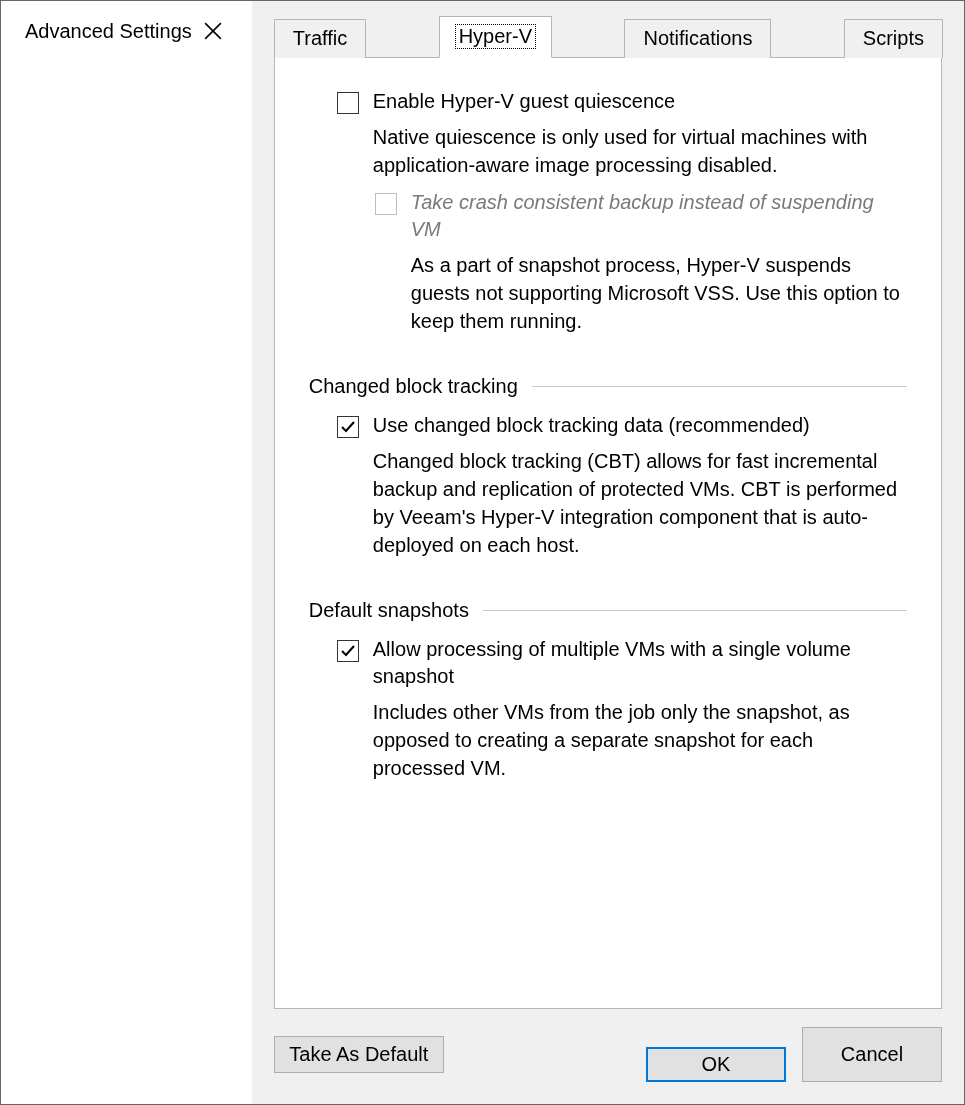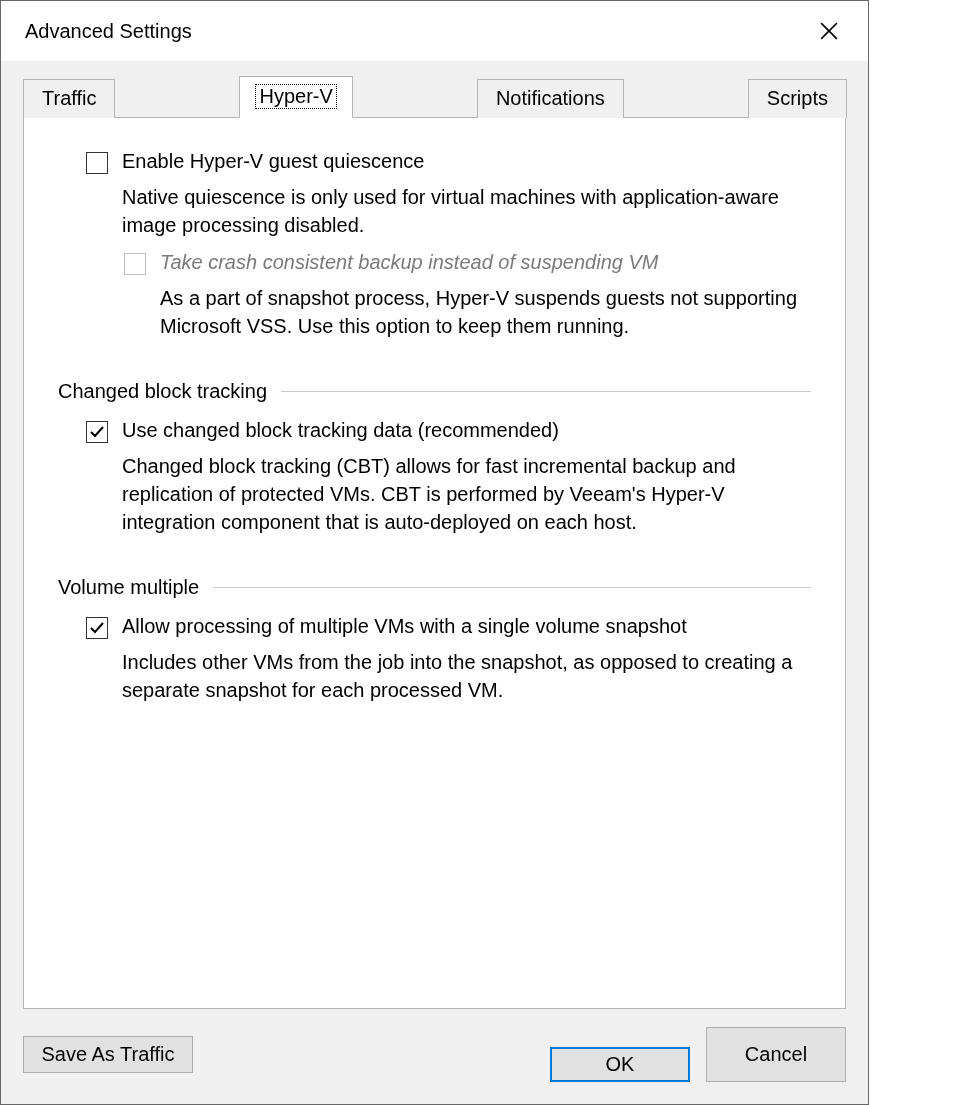--- a/index.html
+++ b/index.html
@@ -5,27 +5,27 @@
   * {
     box-sizing: border-box;
     font-family: "Segoe UI", Tahoma, sans-serif;
   }
   html, body {
     margin: 0;
     padding: 0;
     background: #fff;
   }
   .window {
-    width: 869px;
+    width: 965px;
     height: 1105px;
     border: 1px solid #666;
     background: #fff;
     position: relative;
     display: flex;
-    flex-direction: column;
+    flex-direction: row;
   }
   .titlebar {
     height: 60px;
     display: flex;
     align-items: center;
     justify-content: space-between;
     padding: 0 18px 0 24px;
     font-size: 20px;
     color: #000;
   }
@@ -251,39 +251,39 @@
               <polyline points="2,8 6,12 14,3" fill="none" stroke="#000" stroke-width="2"></polyline>
             </svg>
           </span>
           <span class="opt-label">Use changed block tracking data (recommended)</span>
         </div>
         <div class="description">Changed block tracking (CBT) allows for fast incremental backup and replication of protected VMs. CBT is performed by Veeam's Hyper-V integration component that is auto-deployed on each host.</div>
       </div>
 
       <div class="groupbox" style="margin-bottom:0;">
         <div class="groupbox-header">
-          <span class="legend">Volume multiple</span>
+          <span class="legend">Default snapshots</span>
           <span class="line"></span>
         </div>
 
         <div class="option-row">
           <span class="checkbox checked">
             <svg viewBox="0 0 16 16">
               <polyline points="2,8 6,12 14,3" fill="none" stroke="#000" stroke-width="2"></polyline>
             </svg>
           </span>
           <span class="opt-label">Allow processing of multiple VMs with a single volume snapshot</span>
         </div>
-        <div class="description">Includes other VMs from the job into the snapshot, as opposed to creating a separate snapshot for each processed VM.</div>
+        <div class="description">Includes other VMs from the job only the snapshot, as opposed to creating a separate snapshot for each processed VM.</div>
       </div>
 
     </div>
 
     <div class="footer">
-      <button class="btn save-default">Save As Traffic</button>
+      <button class="btn save-default">Take As Default</button>
       <div class="right">
         <button class="btn primary">OK</button>
         <button class="btn">Cancel</button>
       </div>
     </div>
 
   </div>
 </div>
 
 </body></html>

